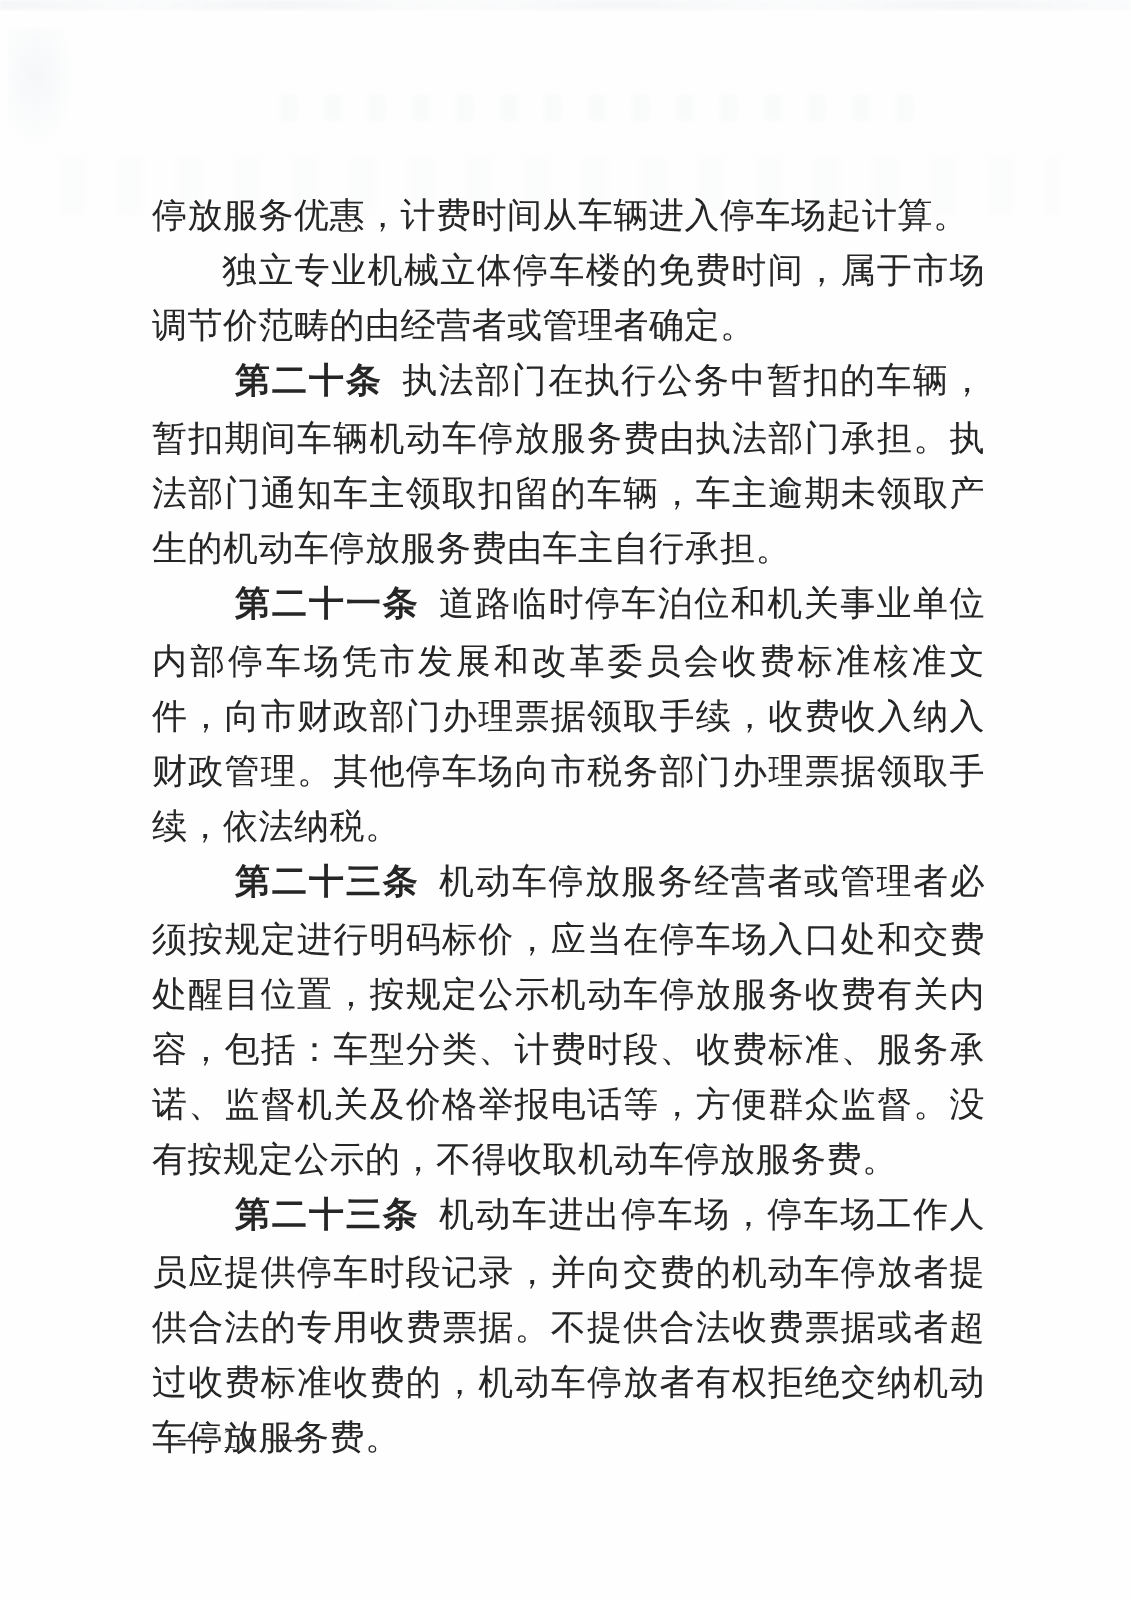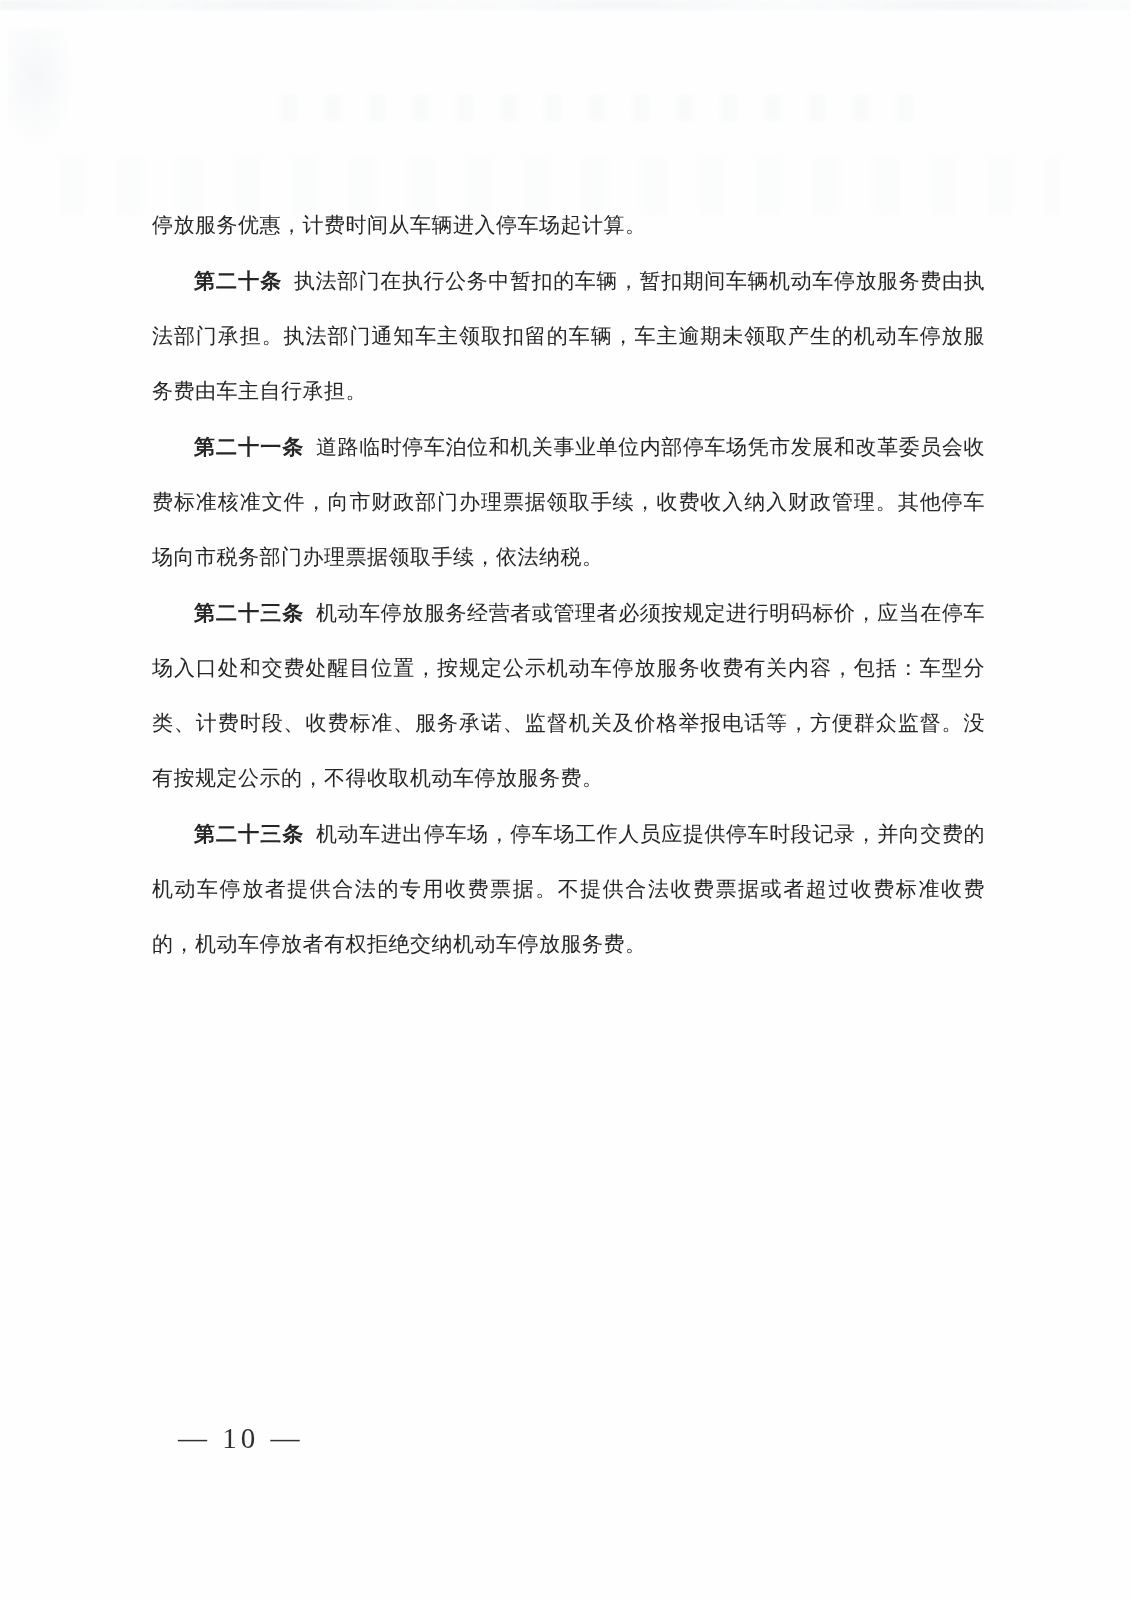--- a/index.html
+++ b/index.html
@@ -44,41 +44,42 @@
   .artifact-4 {
     top: 155px; left: 60px; width: 1000px; height: 60px;
     background: repeating-linear-gradient(90deg,
       rgba(234,238,241,.30) 0 26px, rgba(255,255,255,0) 26px 58px);
     filter: blur(3px);
     opacity: .4;
   }
 
   .body-text {
     position: absolute;
-    top: 198px;
+    top: 188px;
     left: 152px;
     width: 833px;
-    font-size: 21px;
+    font-size: 35px;
     line-height: 55px;
     text-align: justify;
     text-justify: inter-character;
     letter-spacing: 0.5px;
   }
   .body-text p {
     margin: 0;
     text-indent: 2em;
   }
   .body-text p.no-indent {
     text-indent: 0;
   }
   .article-lead {
-    font-family: Liberation Sans, sans-serif;
+    font-family: Liberation Mono, monospace;
     font-weight: 700;
     margin-right: .55em;
     letter-spacing: 1px;
+    margin-left: 13px;
   }
   .article-lead:empty {
     display: none;
     margin: 0;
   }
   .page-number {
     position: absolute;
     left: 178px;
     top: 1422px;
     font-size: 29px;
@@ -92,20 +93,21 @@
 <div id="page">
 
   <div class="scan-artifact artifact-1"></div>
   <div class="scan-artifact artifact-2"></div>
   <div class="scan-artifact artifact-3"></div>
   <div class="scan-artifact artifact-4"></div>
 
   <main class="body-text">
     <p class="no-indent"><span>停放服务优惠，计费时间从车辆进入停车场起计算。</span></p>
 
+    <p><span>独立专业机械立体停车楼的免费时间，属于市场调节价范畴的由经营者或管理者确定。</span></p>
 
     <p><span class="article-lead">第二十条</span><span>执法部门在执行公务中暂扣的车辆，暂扣期间车辆机动车停放服务费由执法部门承担。执法部门通知车主领取扣留的车辆，车主逾期未领取产生的机动车停放服务费由车主自行承担。</span></p>
 
     <p><span class="article-lead">第二十一条</span><span>道路临时停车泊位和机关事业单位内部停车场凭市发展和改革委员会收费标准核准文件，向市财政部门办理票据领取手续，收费收入纳入财政管理。其他停车场向市税务部门办理票据领取手续，依法纳税。</span></p>
 
     <p><span class="article-lead">第二十三条</span><span>机动车停放服务经营者或管理者必须按规定进行明码标价，应当在停车场入口处和交费处醒目位置，按规定公示机动车停放服务收费有关内容，包括：车型分类、计费时段、收费标准、服务承诺、监督机关及价格举报电话等，方便群众监督。没有按规定公示的，不得收取机动车停放服务费。</span></p>
 
     <p><span class="article-lead">第二十三条</span><span>机动车进出停车场，停车场工作人员应提供停车时段记录，并向交费的机动车停放者提供合法的专用收费票据。不提供合法收费票据或者超过收费标准收费的，机动车停放者有权拒绝交纳机动车停放服务费。</span></p>
 
   </main>

